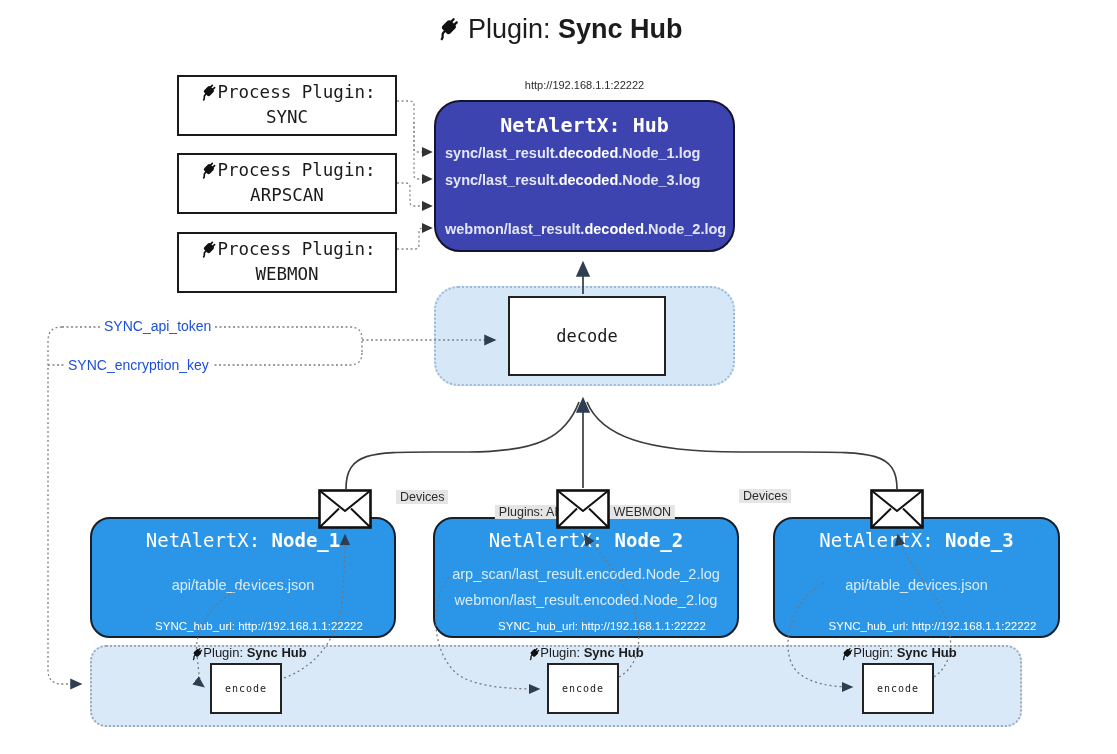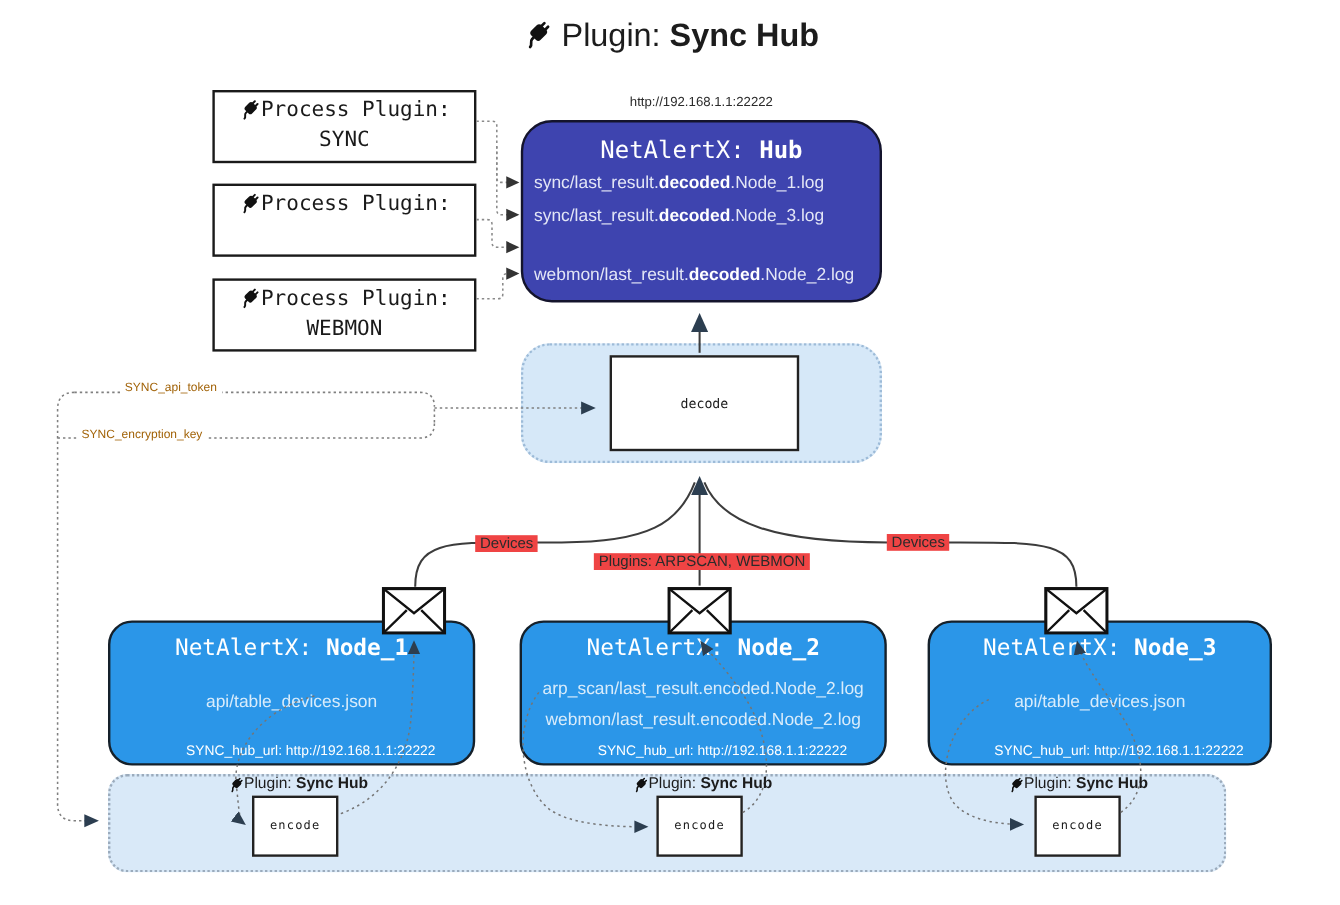--- a/index.html
+++ b/index.html
@@ -11,33 +11,33 @@
   #title{left:0;top:14px;width:1117px;text-align:center;font-size:27px;color:#1c1c1c;z-index:2;}
   #title b{font-weight:bold;}
   .plug{vertical-align:-4px;}
   
   .pp{left:177px;width:216px;height:54px;background:#fff;border:2px solid #1a1a1a;z-index:2;
       text-align:center;font-size:17.5px;line-height:1.45;padding-top:3px;}
   .pp .l1{white-space:nowrap;}
   
   #hub-url{left:434px;top:79px;width:301px;text-align:center;font-size:11px;color:#2b2b2b;z-index:2;}
   #hub{left:434px;top:100px;width:301px;height:152px;background:#3E44AF;border:2.5px solid #14142c;
-       border-radius:26px;z-index:2;box-sizing:border-box;}
+       border-radius:26px;z-index:2;box-sizing:border-box;font-weight:bold;}
   #hub .htitle{position:absolute;left:0;top:11px;width:100%;text-align:center;color:#fff;font-size:20px;}
   .hlog{position:absolute;left:9px;white-space:nowrap;font-size:14.5px;color:#E3E6F6;}
   .hlog b{color:#fff;}
   
   #decode-band{left:434px;top:286px;width:301px;height:100px;background:#D6E8F8;
        border:2px dotted #9DBBD8;border-radius:24px;z-index:1;box-sizing:border-box;}
   #decode-box{left:508px;top:296px;width:158px;height:80px;background:#fff;border:2.2px solid #222;
-       z-index:2;display:flex;align-items:center;justify-content:center;font-size:11px;box-sizing:border-box;}
-  
-  .tok{background:#fff;padding:0 4px;font-size:10px;color:#a16207;z-index:6;white-space:nowrap;}
-  
-  .edge-lbl{background:#ef4444;padding:0 4px;font-size:12.5px;color:#2b2b2b;z-index:6;white-space:nowrap;}
+       z-index:2;display:flex;align-items:center;justify-content:center;font-size:17px;box-sizing:border-box;}
+  
+  .tok{background:#fff;padding:0 4px;font-size:14px;color:#1d4ed8;z-index:6;white-space:nowrap;}
+  
+  .edge-lbl{background:#e5e5e5;padding:0 4px;font-size:12.5px;color:#2b2b2b;z-index:6;white-space:nowrap;margin-top:44px;}
   
   .node{top:517px;height:121px;background:#2B96E8;border:2.5px solid #15202a;border-radius:20px;
         z-index:2;box-sizing:border-box;}
   .node .ntitle{position:absolute;left:0;top:10px;width:100%;text-align:center;color:#fff;font-size:19px;}
   .node .nfile{position:absolute;left:0;width:100%;text-align:center;font-size:14.5px;color:#D9ECFB;white-space:nowrap;}
   .node .nurl{position:absolute;left:16px;top:101px;width:100%;text-align:center;font-size:11.5px;color:#fff;white-space:nowrap;}
   
   #encode-band{left:90px;top:645px;width:932px;height:82px;background:#D9E9F8;
        border:2px dotted #9BABBC;border-radius:16px;z-index:1;box-sizing:border-box;}
   .enc{top:663px;width:72px;height:51px;background:#fff;border:2px solid #222;z-index:2;
@@ -78,20 +78,21 @@
   </div>
   <div class="abs pp mono" style="top:153px;">
     <div class="l1"><svg class="plug" width="19" height="19" viewBox="0 0 24 24">
           <g transform="rotate(45 12 12)" stroke="#111" stroke-width="2.1" stroke-linecap="round">
             <rect x="8" y="5" width="8" height="9" rx="1.6" fill="#111"></rect>
             <line x1="10" y1="1.3" x2="10" y2="5"></line>
             <line x1="14" y1="1.3" x2="14" y2="5"></line>
             <path d="M12,14 v2.6 c0,3 3.2,2.4 3.2,5.4" fill="none"></path>
           </g>
         </svg><span>Process Plugin:</span></div>
+    <div>ARPSCAN</div>
   </div>
   <div class="abs pp mono" style="top:232px;">
     <div class="l1"><svg class="plug" width="19" height="19" viewBox="0 0 24 24">
           <g transform="rotate(45 12 12)" stroke="#111" stroke-width="2.1" stroke-linecap="round">
             <rect x="8" y="5" width="8" height="9" rx="1.6" fill="#111"></rect>
             <line x1="10" y1="1.3" x2="10" y2="5"></line>
             <line x1="14" y1="1.3" x2="14" y2="5"></line>
             <path d="M12,14 v2.6 c0,3 3.2,2.4 3.2,5.4" fill="none"></path>
           </g>
         </svg><span>Process Plugin:</span></div>

